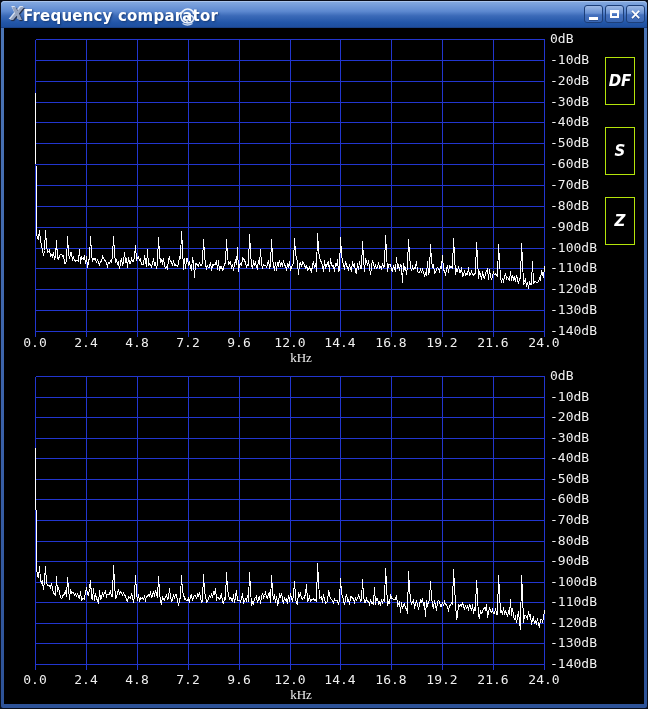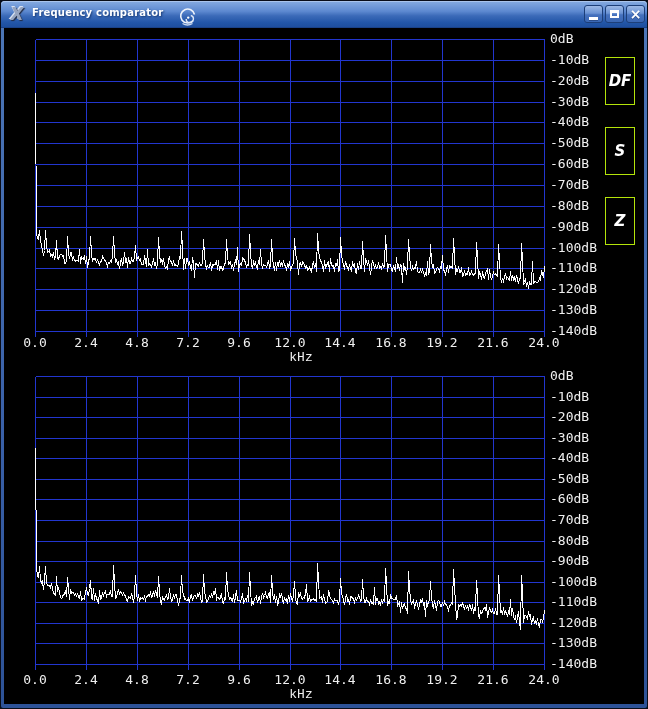--- a/index.html
+++ b/index.html
@@ -20,22 +20,22 @@
     background:linear-gradient(180deg,#86abe1 0%,#5d89d0 38%,#3b6ab8 55%,#2256a8 80%,#1d4d9c 100%);
     border-radius:4px 4px 0 0;
     box-shadow:inset 0 1px 0 #a9c4ec, inset 0 -1px 0 #1a4288;
   }
   #win-icon{
     position:absolute;left:7px;top:4px;width:18px;height:19px;
     color:#96a4bf;font-weight:bold;font-style:italic;font-size:17px;line-height:19px;
     text-align:center;text-shadow:1px 1px 1px #222c44, -1px -1px 0 #d8e2f2;
   }
   #title-text{
-    position:absolute;left:31px;top:6px;
-    color:#ffffff;font-size:10px;font-weight:bold;letter-spacing:0.2px;
+    position:absolute;left:22px;top:6px;
+    color:#ffffff;font-size:15px;font-weight:bold;letter-spacing:0.2px;
     text-shadow:1px 1px 2px #173a74;
     white-space:nowrap;
   }
   #cursor-swirl{position:absolute;left:175px;top:4px;width:23px;height:23px;}
   .winbtn{
     position:absolute;top:4px;width:19px;height:18px;
     background:linear-gradient(180deg,#9db9e6 0%,#6b93d4 45%,#4571bd 55%,#3a67b4 100%);
     border:1px solid #1d3f79;border-radius:3px;
     box-sizing:border-box;color:#fff;
     display:flex;align-items:center;justify-content:center;
@@ -58,21 +58,21 @@
     font-family:"DejaVu Sans Mono",monospace;font-size:13px;color:#f0f0f0;
     white-space:nowrap;
   }
   .dblab{
     position:absolute;left:546px;
     font-family:"DejaVu Sans Mono",monospace;font-size:13px;color:#f0f0f0;
     white-space:nowrap;line-height:14px;
   }
   .khz{
     position:absolute;width:44px;text-align:center;
-    font-family:Liberation Mono, monospace;font-size:13px;color:#f0f0f0;
+    font-family:Liberation Serif, serif;font-size:13px;color:#f0f0f0;
   }
   .side-btn{
     position:absolute;left:601px;width:30px;height:48px;
     background:#000;border:1px solid #b4e40a;box-sizing:border-box;
     color:#fff;font-family:"DejaVu Sans",sans-serif;
     font-size:15px;font-weight:bold;font-style:italic;
     display:flex;align-items:center;justify-content:center;
     cursor:default;
   }
 </style>

